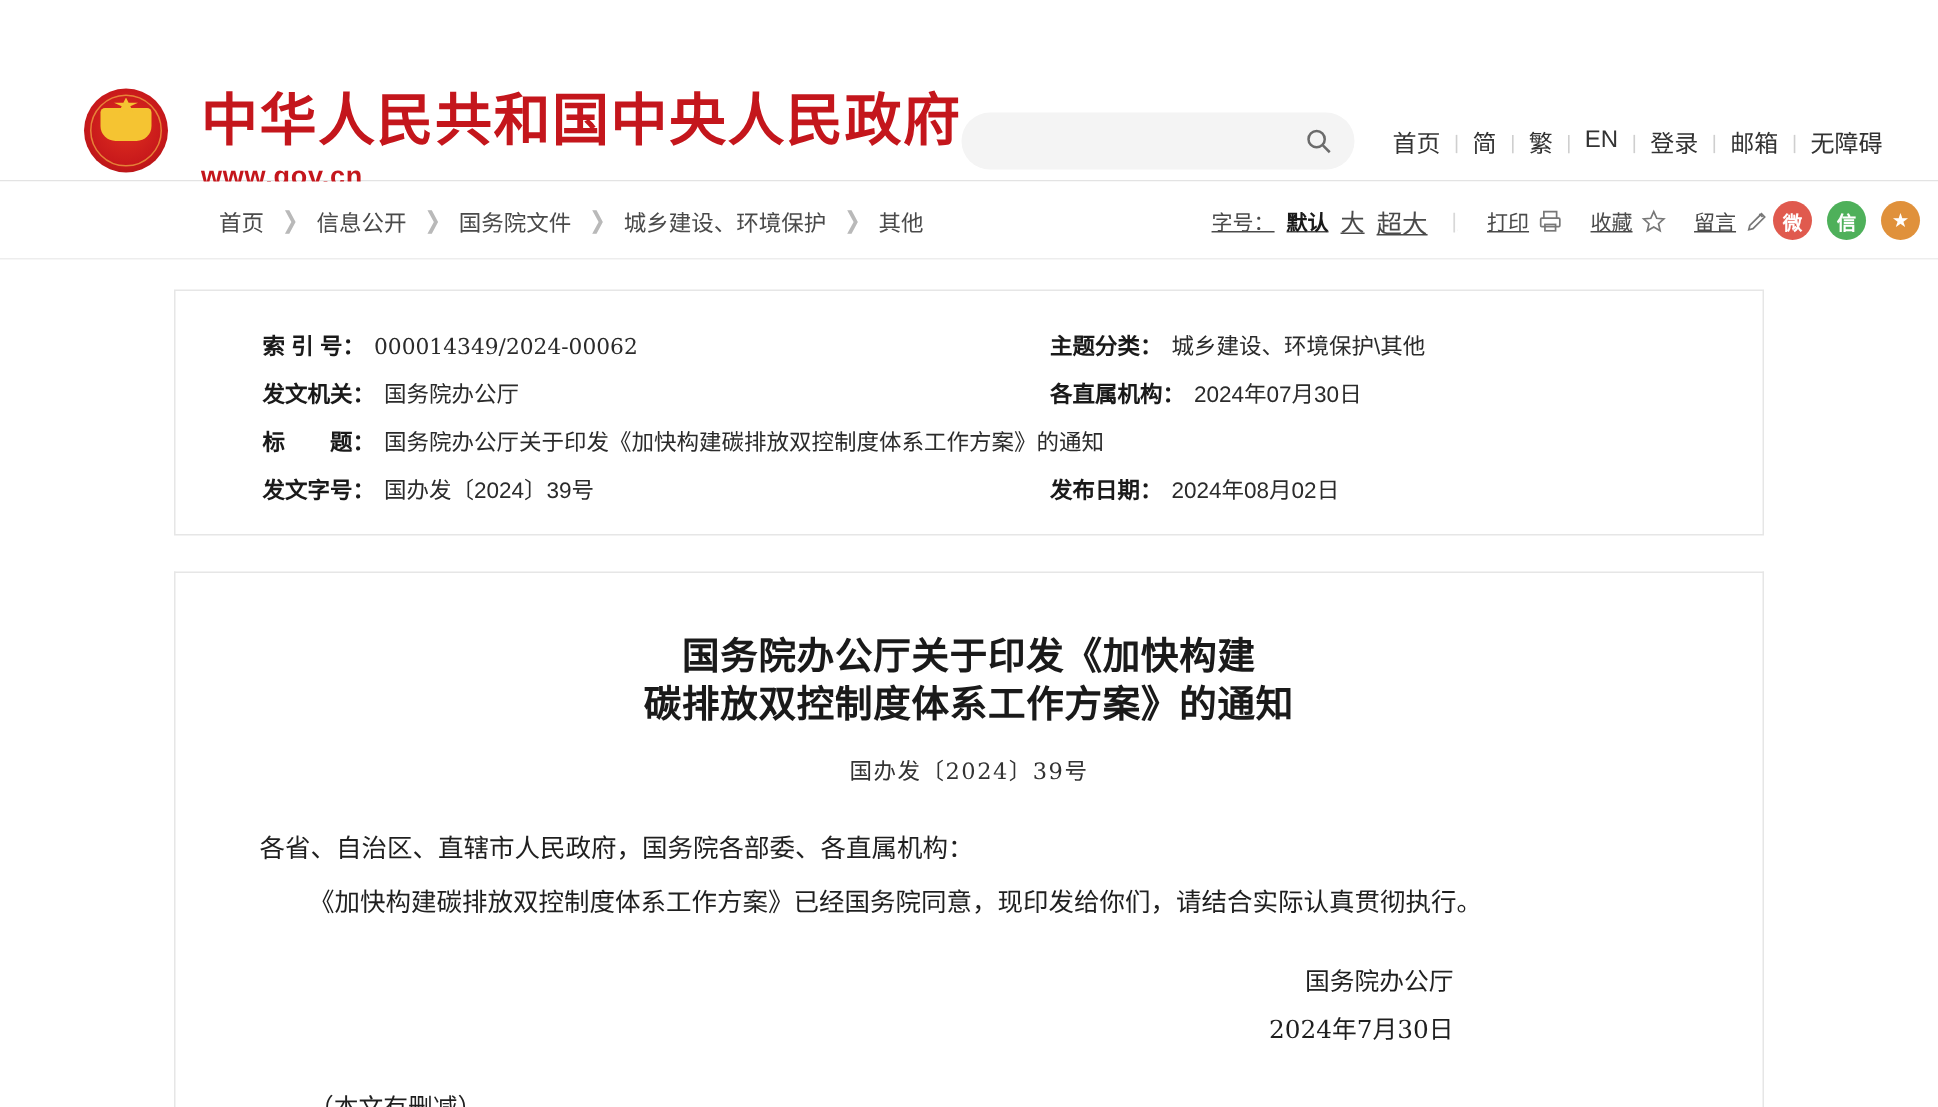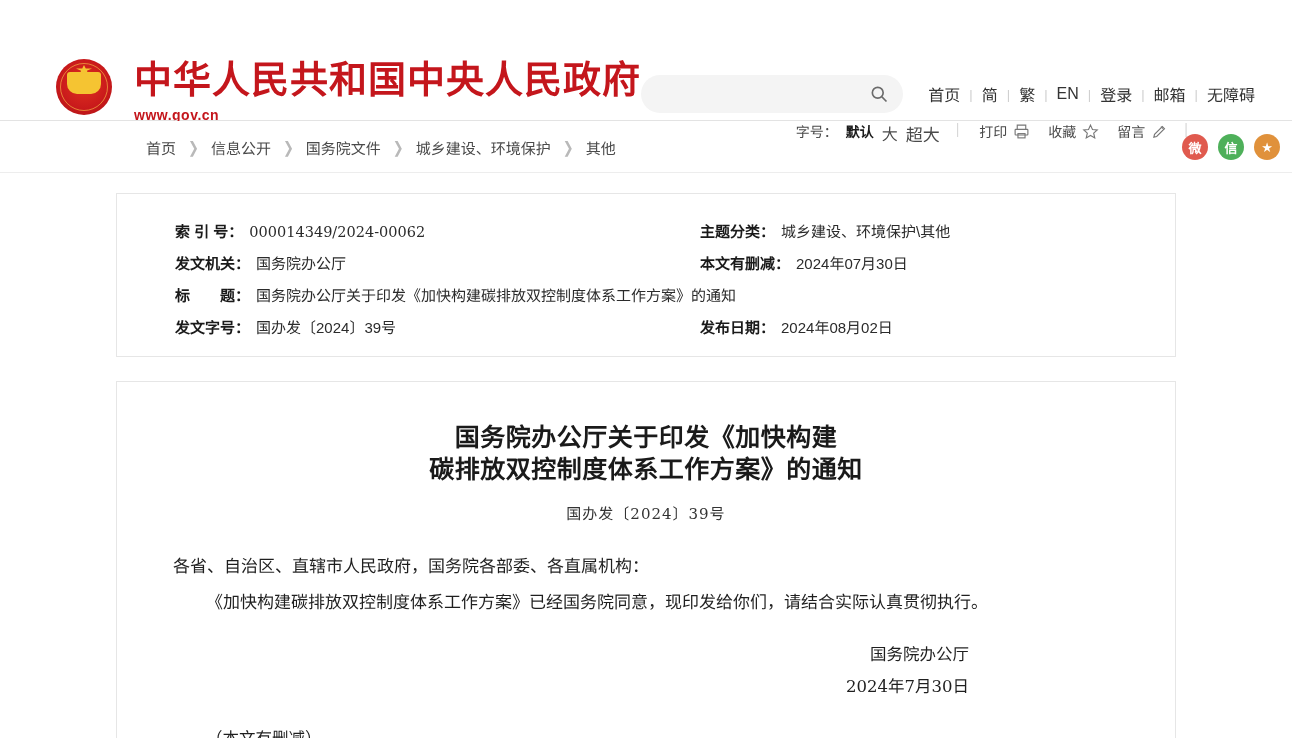--- a/index.html
+++ b/index.html
@@ -62,21 +62,21 @@
   .site-title {
     font-family: "DejaVu Serif", "Liberation Serif", serif;
     font-size: 38px;
     font-weight: bold;
     color: #c4161c;
     letter-spacing: 1px;
     line-height: 50px;
     white-space: nowrap;
   }
   .site-url {
-    font-size: 14px;
+    font-size: 18px;
     color: #c4161c;
     font-weight: bold;
     letter-spacing: .5px;
     margin-top: 2px;
   }
 
   .header-right {
     position: absolute;
     right: 28px;
     top: 42px;
@@ -145,27 +145,28 @@
   .crumbs a { color: #4a4a4a; text-decoration: none; }
   .crumb-sep {
     display: inline-block;
     margin: 0 12px;
     color: #b9b9b9;
     font-size: 13px;
     transform: scaleY(1.2);
   }
   .tools {
     position: absolute;
-    right: 88px;
+    right: 76px;
     top: 0;
     height: 52px;
     display: flex;
-    align-items: flex-start;
+    align-items: center;
     font-size: 14px;
     color: #4a4a4a;
+    text-decoration: underline;
   }
   .tools .label { color: #4a4a4a; }
   .fs-opt { margin-left: 8px; color: #4a4a4a; cursor: pointer; }
   .fs-opt.active { color: #1a1a1a; font-weight: bold; }
   .fs-mid { font-size: 16px; }
   .fs-big { font-size: 17px; }
   .vsep { color: #d8d8d8; margin: 0 16px; }
   .tool-item { display: flex; align-items: center; margin-left: 4px; }
   .tool-item + .tool-item { margin-left: 18px; }
   .tool-ico { width: 17px; height: 17px; margin-left: 6px; color: #777; }
@@ -385,21 +386,21 @@
         <span class="meta-v">城乡建设、环境保护\其他</span>
       </div>
     </div>
 
     <div class="meta-row">
       <div class="meta-col left">
         <span class="meta-k">发文机关：</span>
         <span class="meta-v">国务院办公厅</span>
       </div>
       <div class="meta-col">
-        <span class="meta-k">本文有删减：</span>
+        <span class="meta-k">各直属机构：</span>
         <span class="meta-v">2024年07月30日</span>
       </div>
     </div>
 
     <div class="meta-row">
       <div class="meta-col">
         <span class="meta-k">标　　题：</span>
         <span class="meta-v">国务院办公厅关于印发《加快构建碳排放双控制度体系工作方案》的通知</span>
       </div>
     </div>

